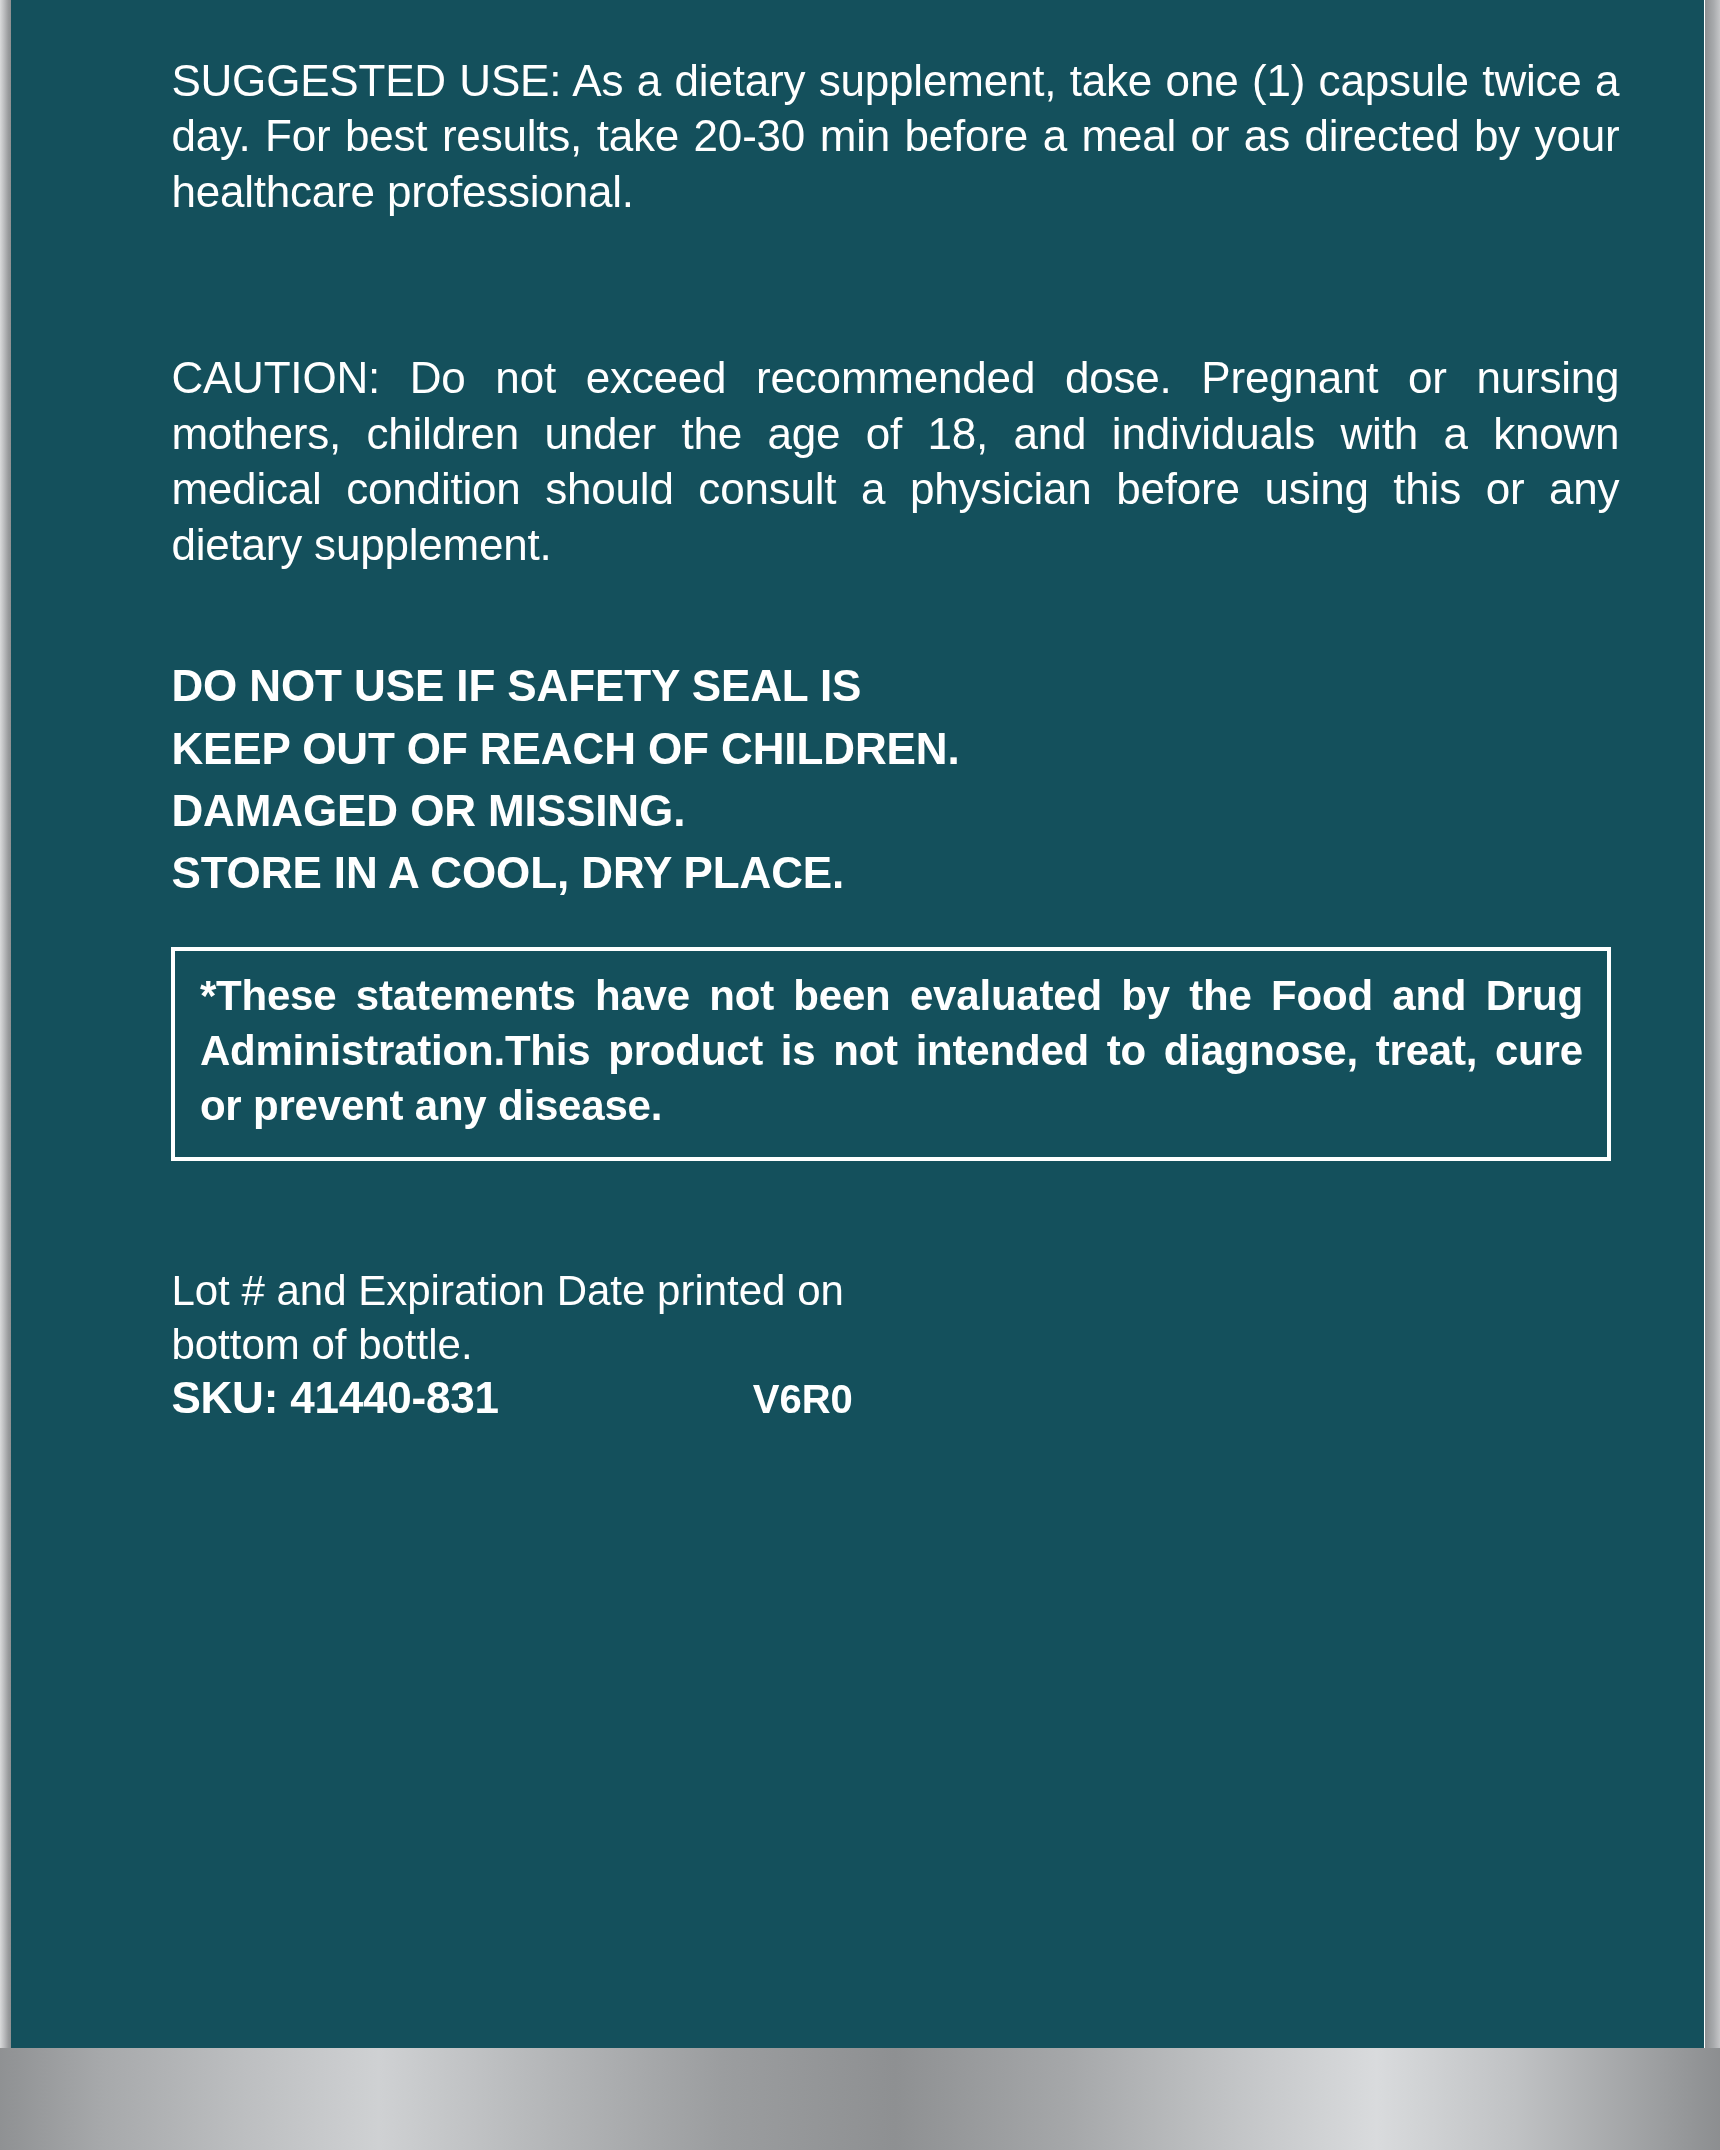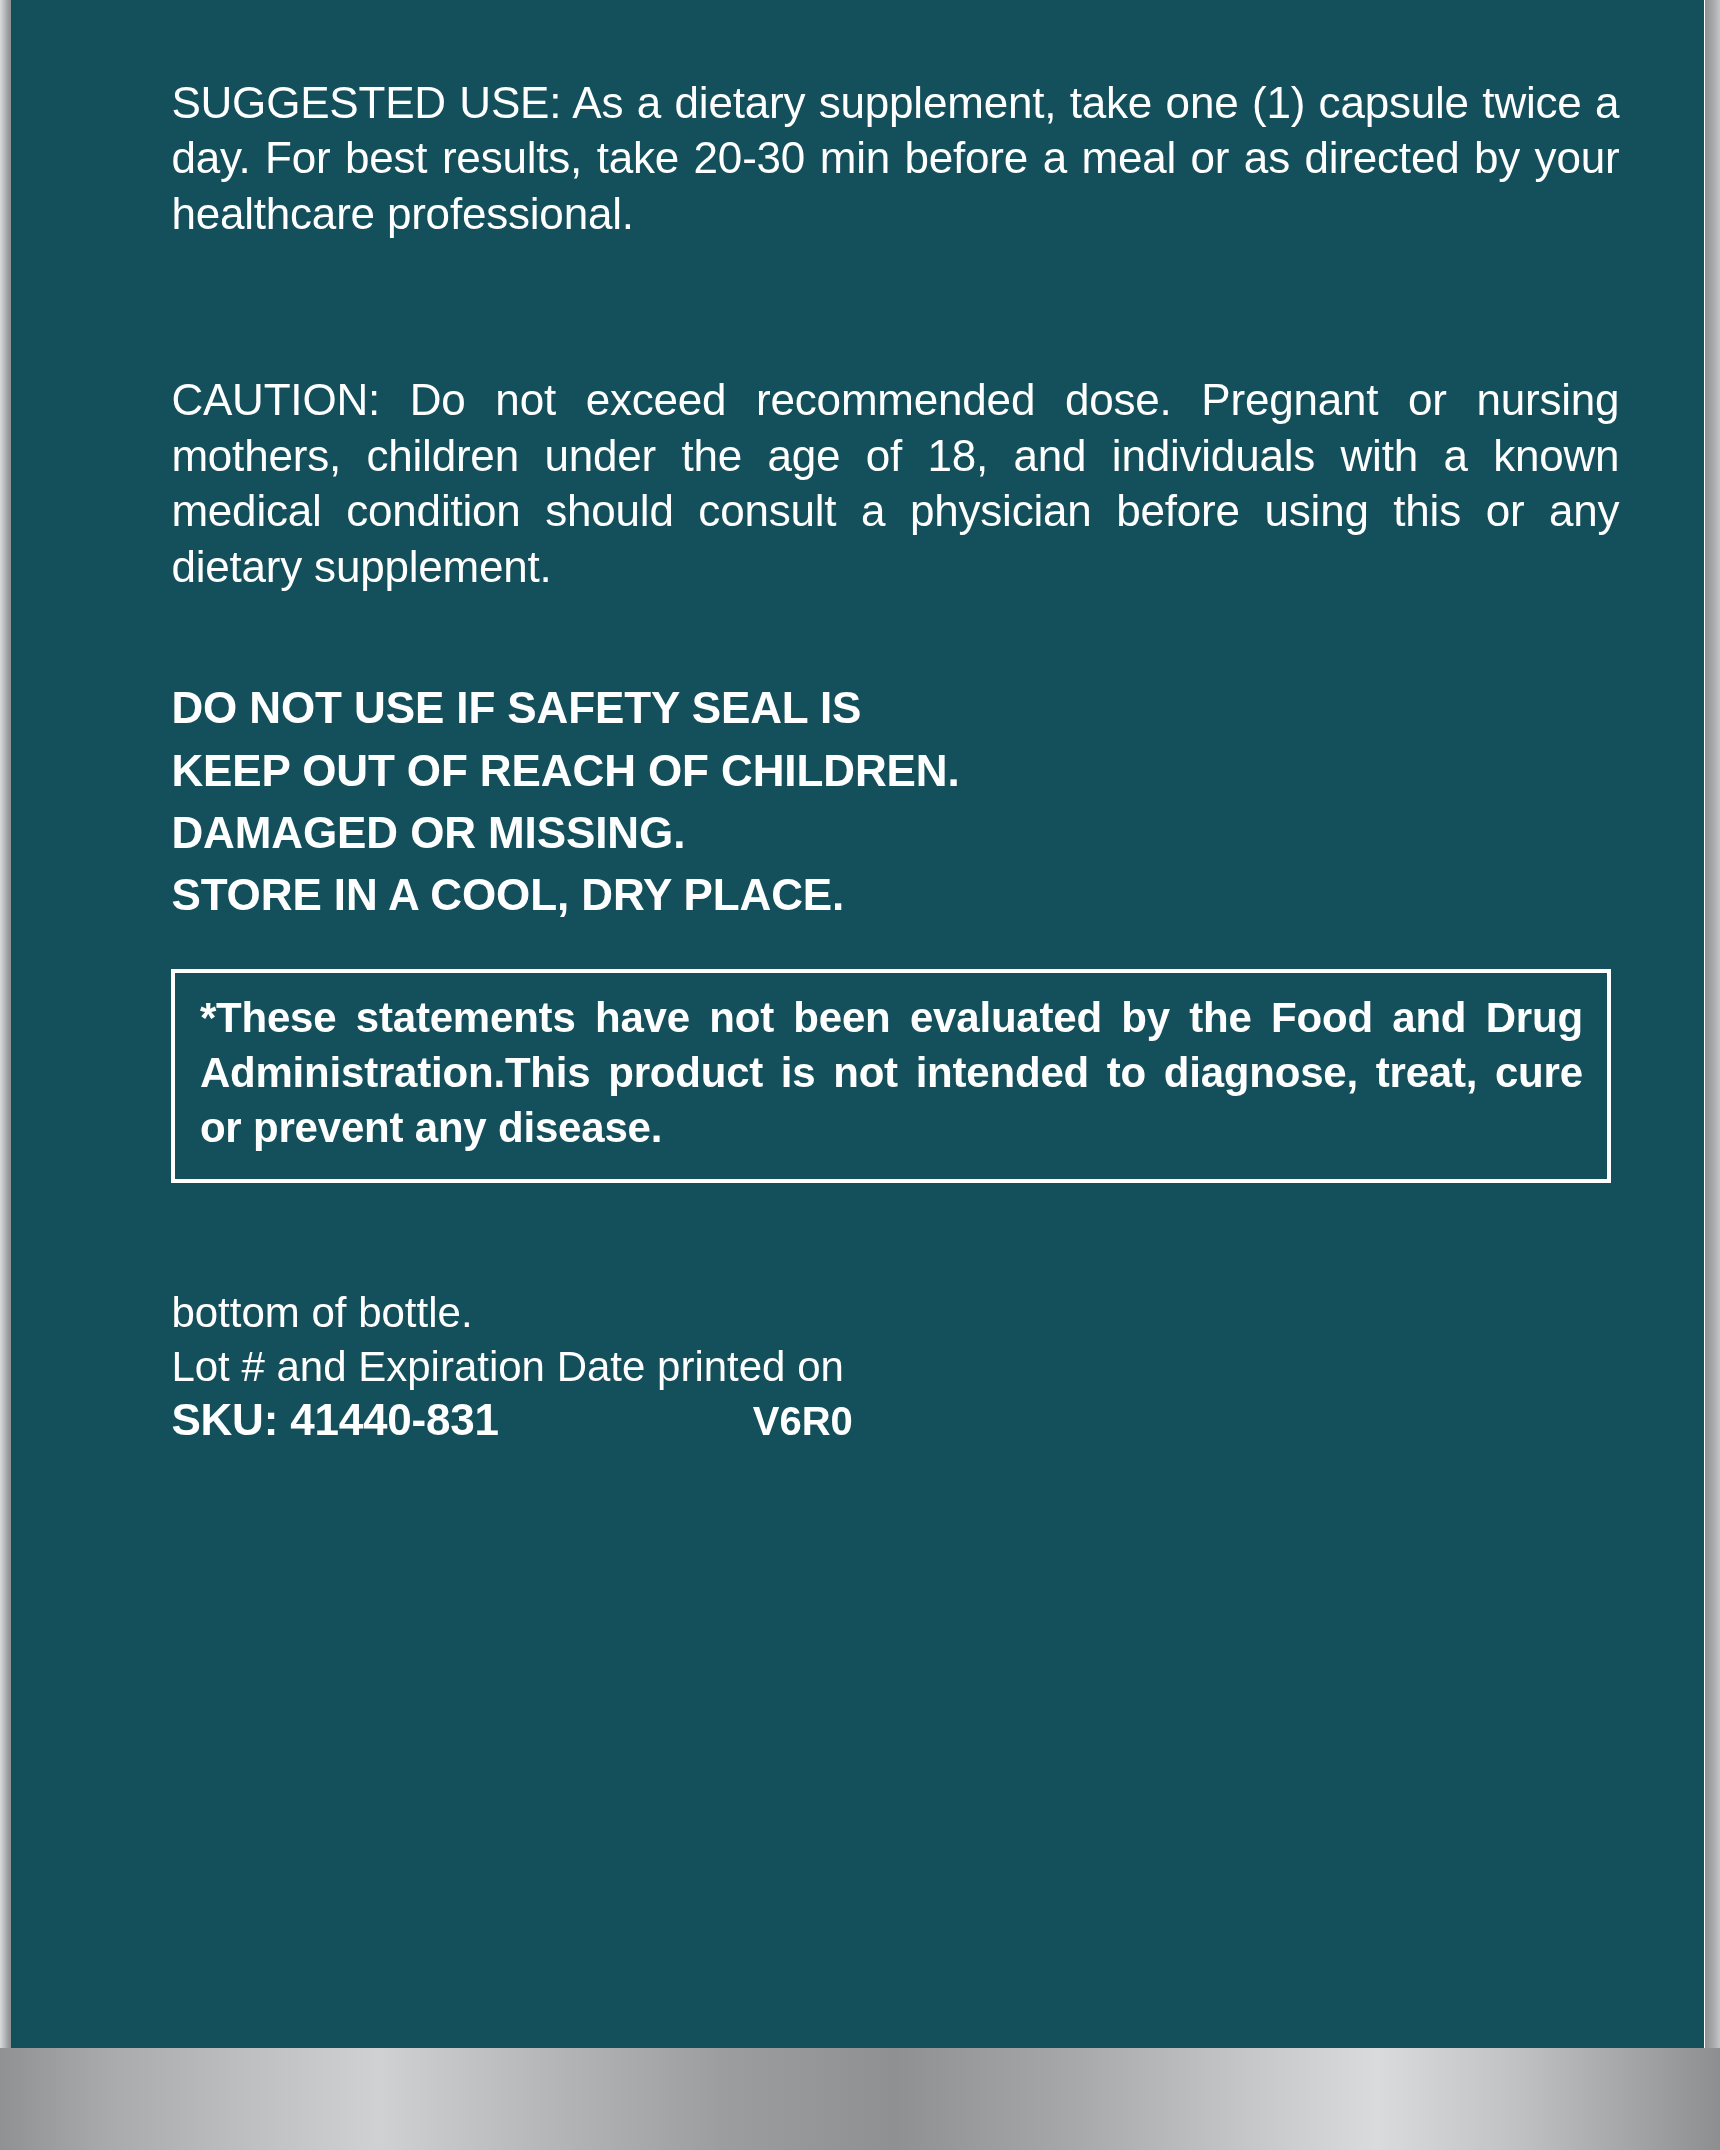--- a/index.html
+++ b/index.html
@@ -37,21 +37,21 @@
   }
   
   .panel {
     position: absolute;
     left: 11.4px;
     top: 0;
     width: 1693px;
     height: 2048px;
     background: #14505c;
     box-sizing: border-box;
-    padding: 75px 101px 0 160px;
+    padding: 53px 101px 0 160px;
   }
   
   .bottom-band {
     position: absolute;
     left: 0;
     top: 2048px;
     width: 1721px;
     height: 103px;
     background: linear-gradient(to right,
       #8f9193 0%,
@@ -159,22 +159,22 @@
       <div>KEEP OUT OF REACH OF CHILDREN.</div>
       <div>DAMAGED OR MISSING.</div>
       <div>STORE IN A COOL, DRY PLACE.</div>
     </div>
 
     <div class="disclaimer-box">
       <p class="disclaimer-text">*These statements have not been evaluated by the Food and Drug Administration.This product is not intended to diagnose, treat, cure or prevent any disease.</p>
     </div>
 
     <div class="lot-note">
+      <div>Lot # and Expiration Date printed on</div>
       <div>bottom of bottle.</div>
-      <div>Lot # and Expiration Date printed on</div>
     </div>
 
     <div class="footer-row">
       <div class="sku">SKU: 41440-831</div>
       <div class="version">V6R0</div>
     </div>
 
   </div>
 
   <div class="bottom-band"></div>

